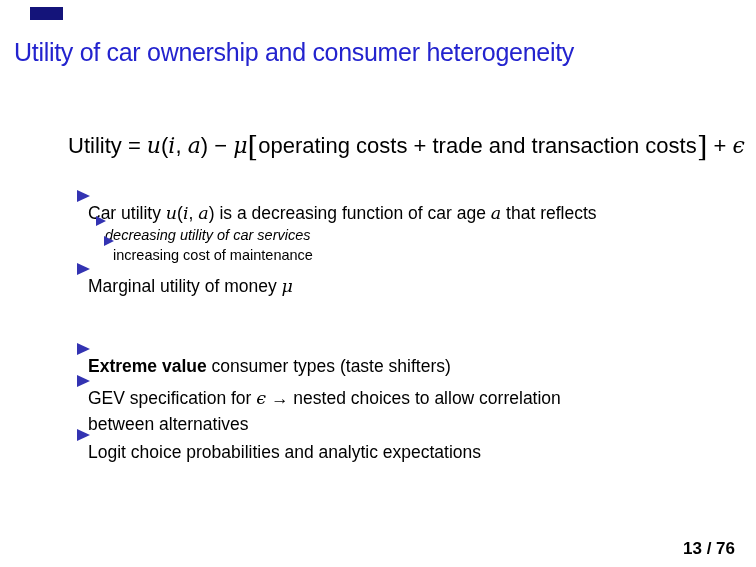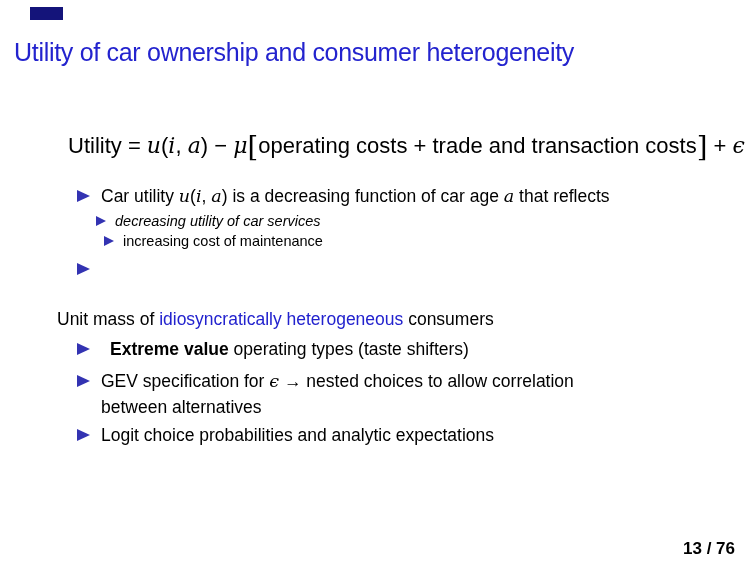--- a/index.html
+++ b/index.html
@@ -40,20 +40,21 @@
     left: 68px;
     top: 133px;
     font-size: 22px;
     line-height: 22px;
     white-space: nowrap;
   }
   .row {
     position: absolute;
     display: flex;
     align-items: flex-start;
+    flex-direction: column;
   }
   .tri {
     flex: none;
     width: 13px;
     height: 12px;
     margin-top: 5px;
     background: var(--bullet-blue, #3333b2);
     clip-path: polygon(0 0, 100% 50%, 0 100%);
   }
   .tri.small {
@@ -91,21 +92,21 @@
     bottom: 8px;
     font-size: 17px;
     font-weight: bold;
     color: var(--text-black, #000);
   }
   
   .seg-it {
     font-family: "DejaVu Serif", serif;
     font-style: italic;
   }
-  .seg-b { font-weight: bold; margin-left: 9px; }
+  .seg-b { font-weight: bold; }
   .seg-blue { color: var(--inline-blue, #2222ce); }
   .seg-bracket {
     font-family: "DejaVu Serif", serif;
     font-size: 1.25em;
     line-height: 1;
     vertical-align: -0.1em;
   }
 </style>
 </head>
 <body>
@@ -128,27 +129,27 @@
     <span class="txt"><span>decreasing utility of car services</span></span>
   </div>
 
   <div class="row sub r-inc">
     <span class="tri small"></span>
     <span class="txt"><span>increasing cost of maintenance</span></span>
   </div>
 
   <div class="row r-marg">
     <span class="tri"></span>
+    <span class="txt"><span>Marginal utility of money </span><span class="seg-it">μ</span></span>
   </div>
 
-  <div class="para p-unit"><span>Unit mass of </span><span class="seg-blue">idiosyncratically heterogeneous</span><span> consumers</span></div>
 
   <div class="row r-ext">
     <span class="tri"></span>
-    <span class="txt"><span class="seg-b">Extreme value</span><span> operating types (taste shifters)</span></span>
+    <span class="txt"><span class="seg-b">Extreme value</span><span> consumer types (taste shifters)</span></span>
   </div>
 
   <div class="row r-logit">
     <span class="tri"></span>
     <span class="txt"><span>Logit choice probabilities and analytic expectations</span></span>
   </div>
 
   <div class="row r-gev">
     <span class="tri"></span>
     <span class="txt">

